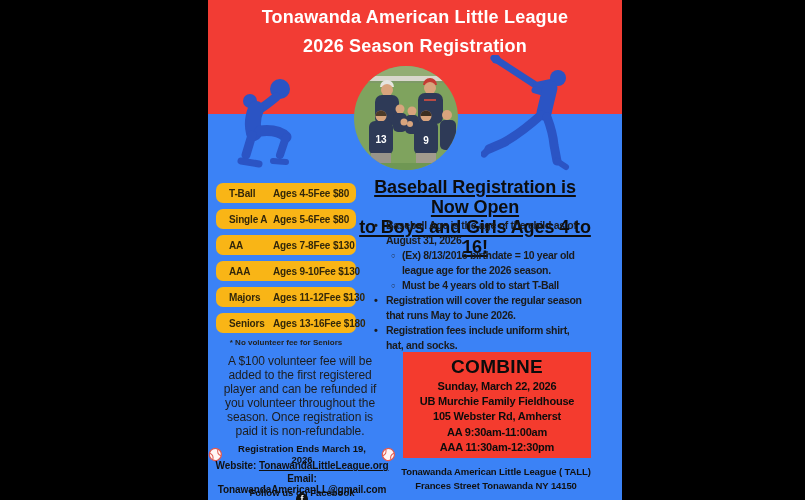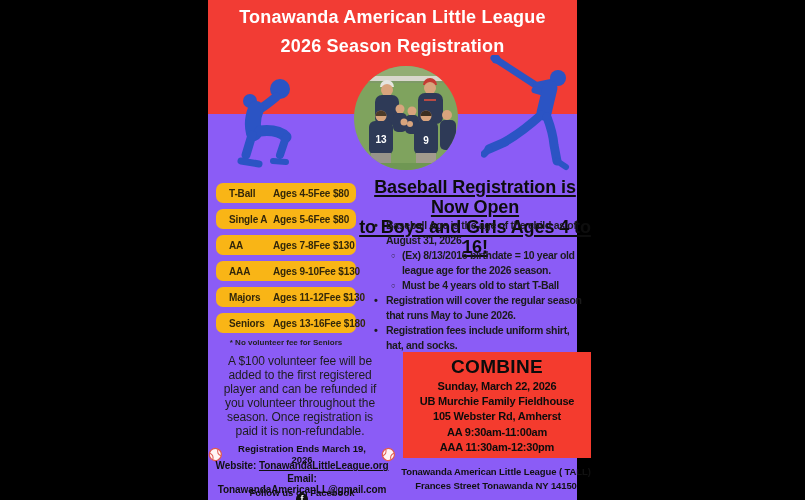--- a/index.html
+++ b/index.html
@@ -1,18 +1,18 @@
 <!DOCTYPE html>
 <html><head>
 <meta charset="utf-8">
 <style>
   html,body{margin:0;padding:0;background:#000;}
   .stage{position:relative;width:805px;height:500px;background:#000;overflow:hidden;
          font-family:"Liberation Sans",sans-serif;-webkit-font-smoothing:antialiased;}
-  .flyer{position:absolute;left:208px;top:0;width:369px;height:500px;background:#8b5cf6;}
+  .flyer{position:absolute;left:208px;top:0;width:414px;height:500px;background:#3b82f6;}
   .red-band{position:absolute;left:0;top:0;width:100%;height:114px;background:#f23c34;}
   .title{position:absolute;left:0;width:100%;text-align:center;color:#fff;
          font-weight:800;font-size:18px;letter-spacing:.2px;}
   .title.l1{top:7px;}
   .title.l2{top:36px;}
   .catcher{position:absolute;left:20px;top:77px;width:69px;height:95px;}
   .batter{position:absolute;left:273px;top:55px;width:107px;height:118px;}
   .photo{position:absolute;left:146px;top:66px;width:104px;height:104px;border-radius:50%;
          overflow:hidden;}
   

